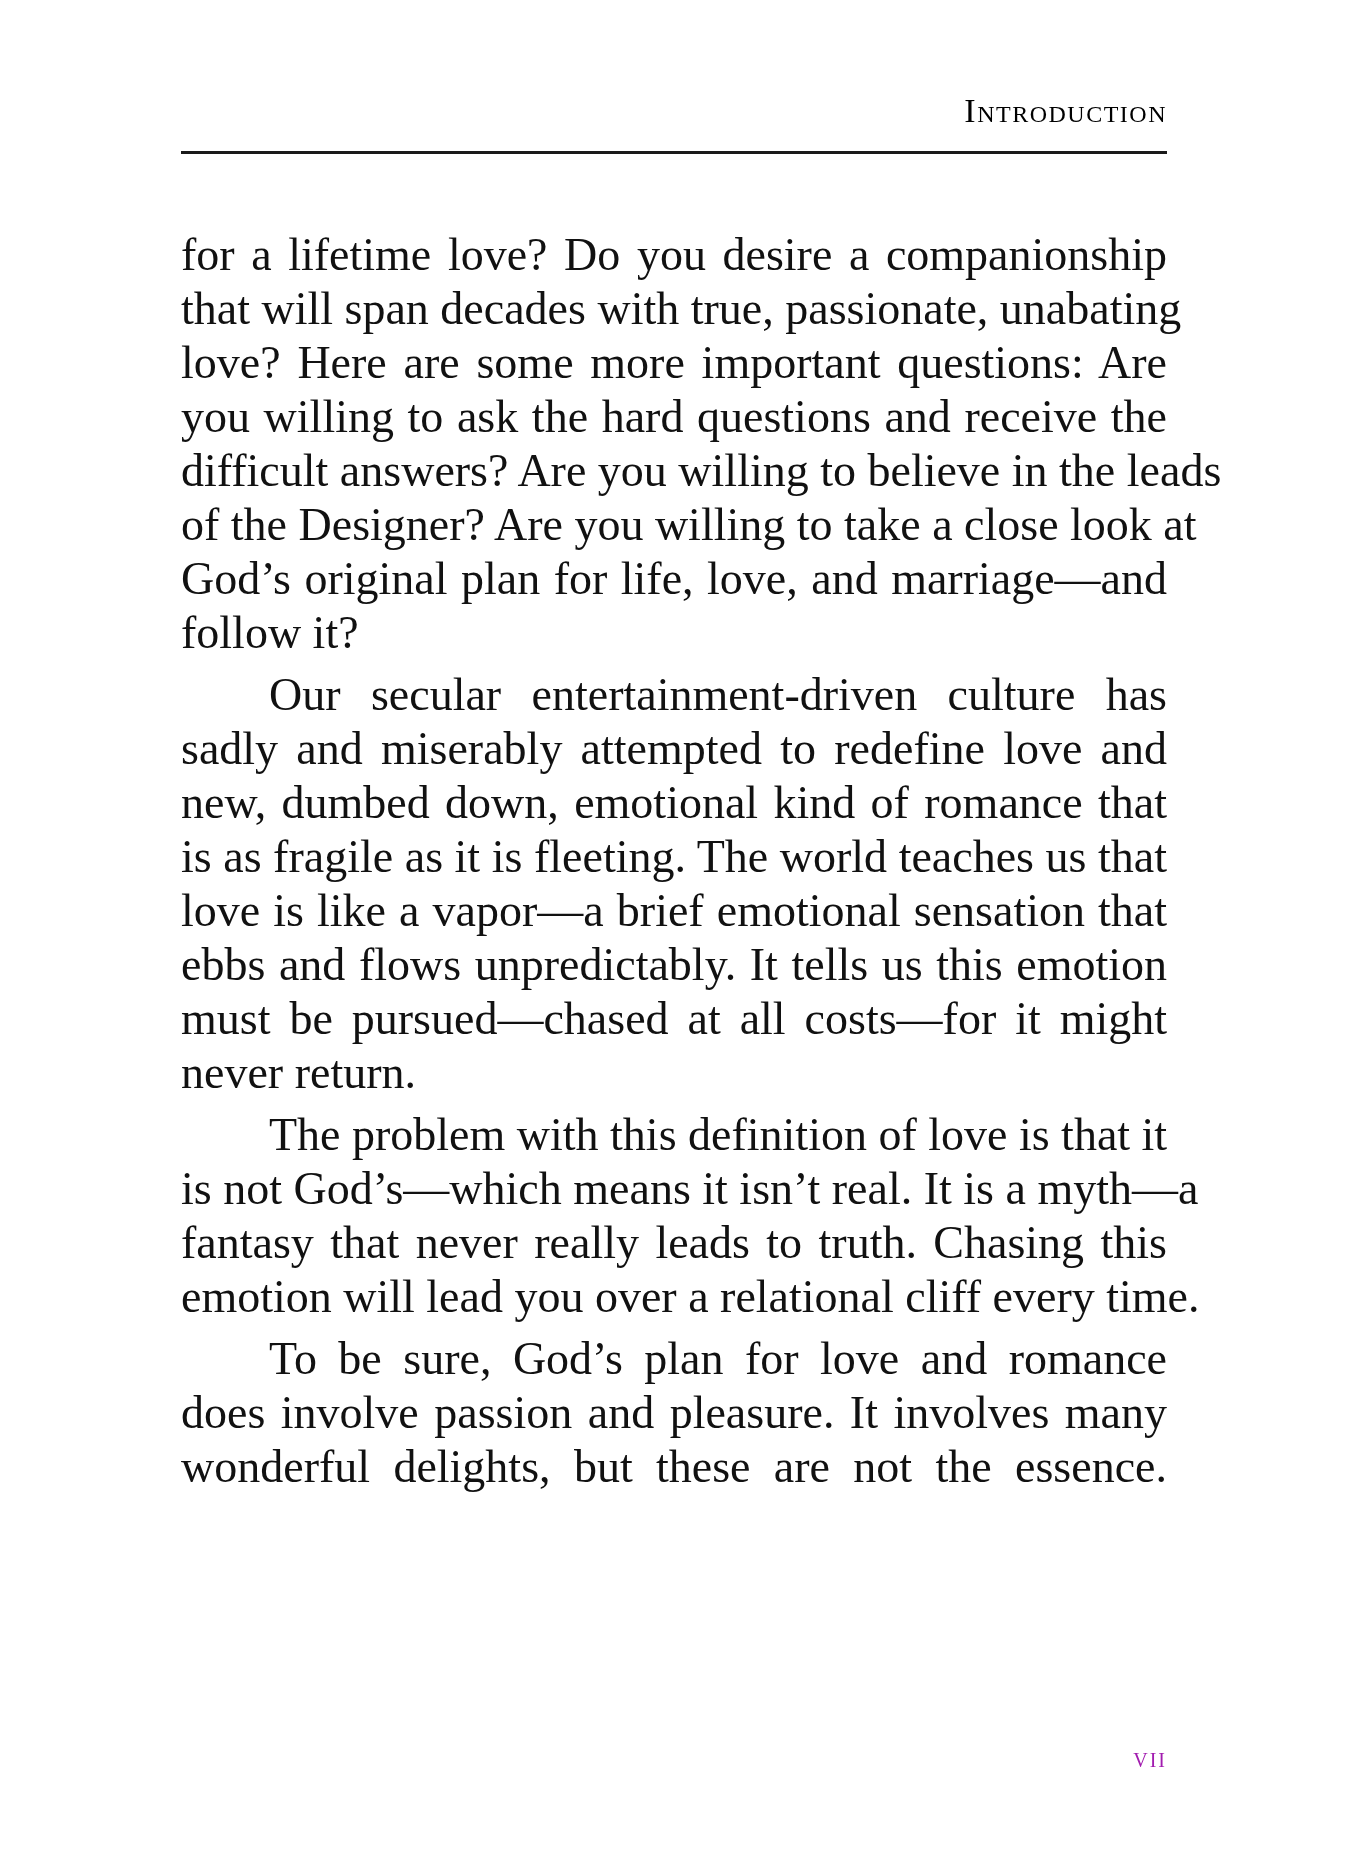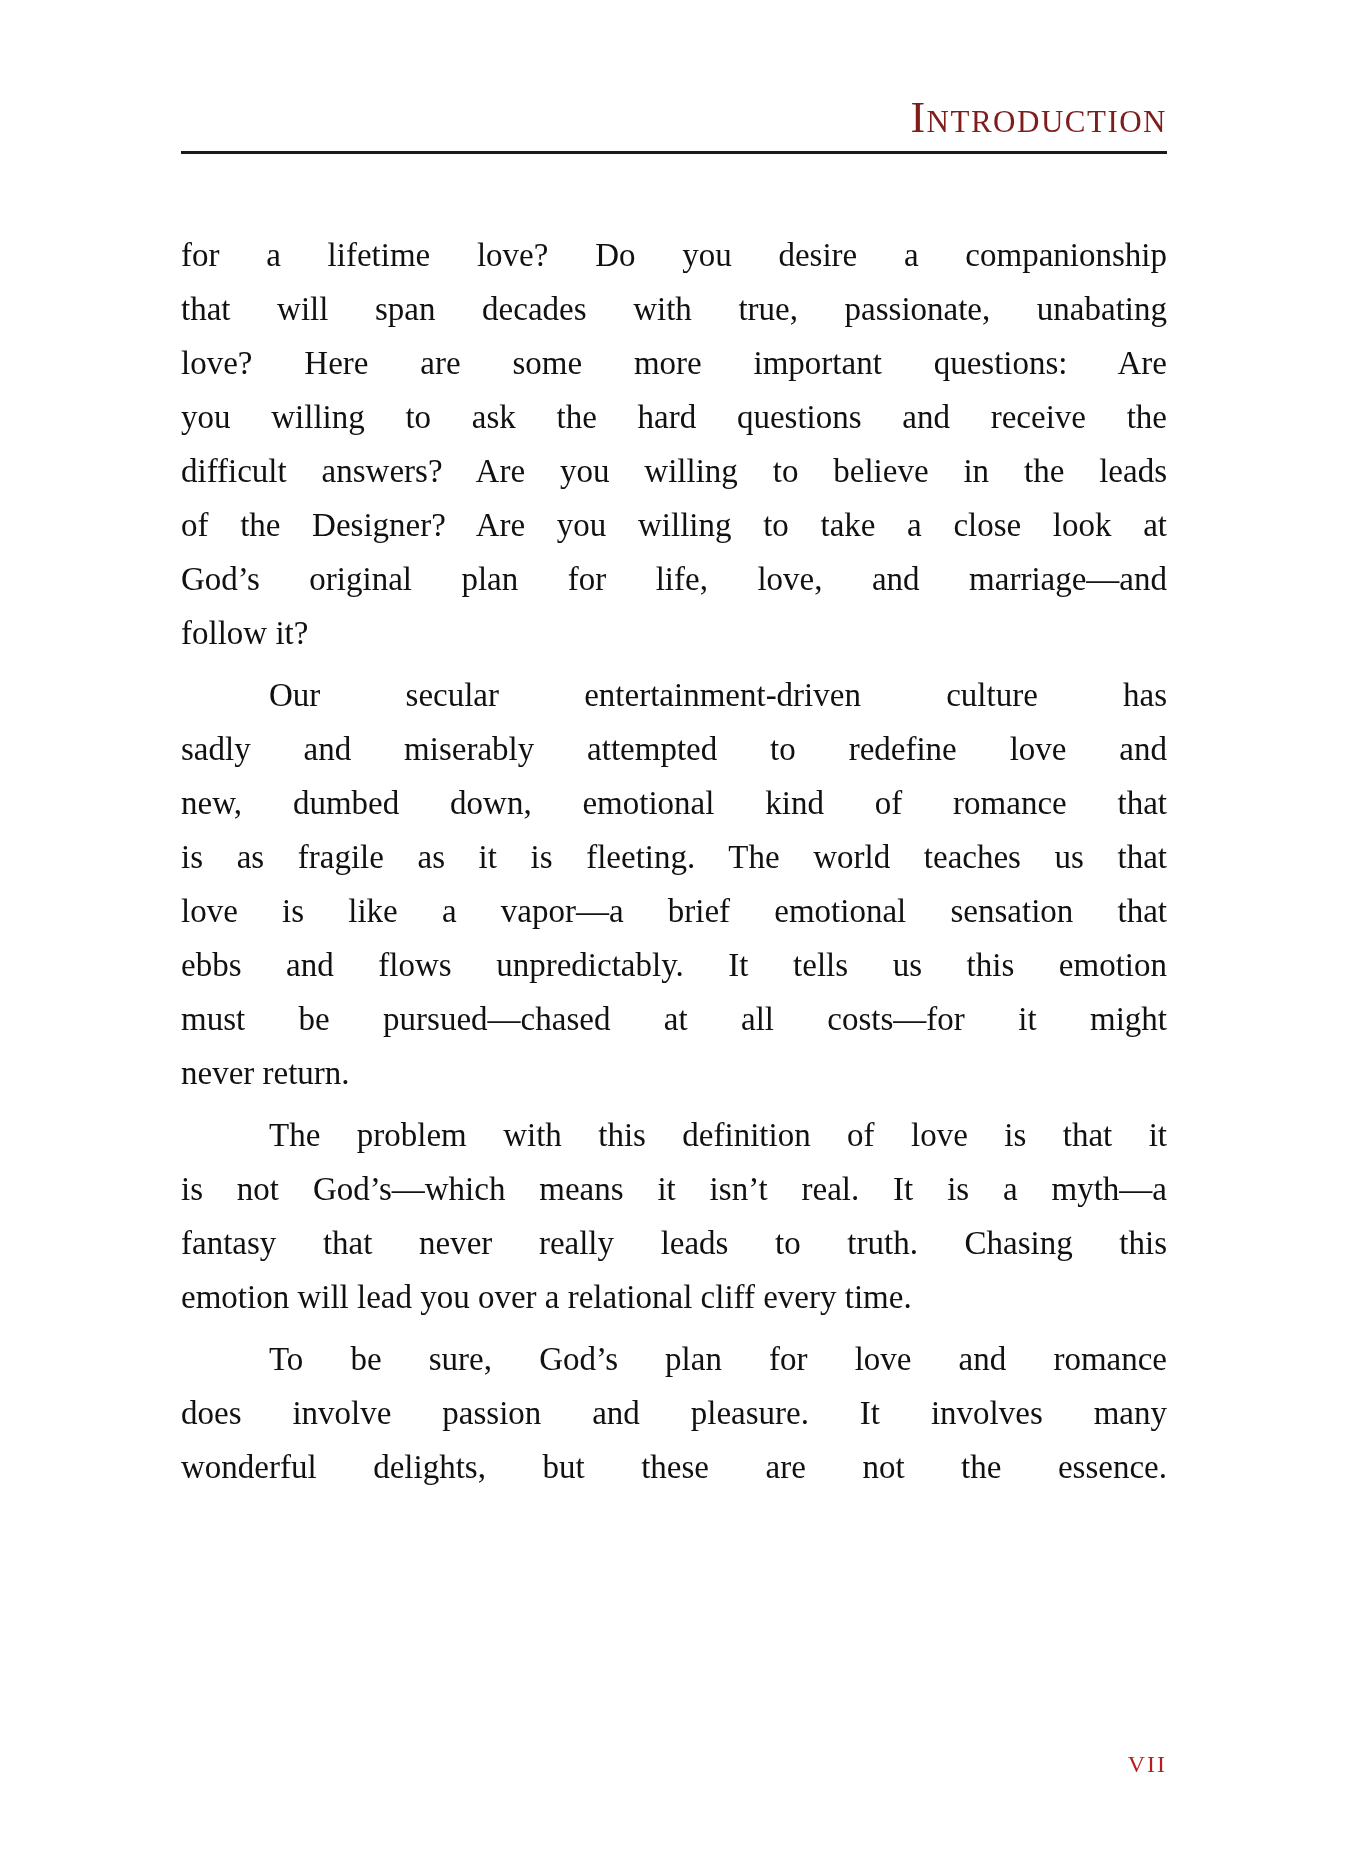--- a/index.html
+++ b/index.html
@@ -1,27 +1,27 @@
 <!DOCTYPE html>
 <html><head>
 <meta charset="utf-8">
 <style>
   html, body { margin:0; padding:0; background:#ffffff; }
   body { width:1350px; height:1875px; position:relative; overflow:hidden;
          font-family:"Liberation Serif","DejaVu Serif",serif; color:#111; }
   .running-head { position:absolute; right:183px; top:92px;
-         font-size:44px; font-variant:small-caps; letter-spacing:1.5px; color:#7f1d1d; }
+         font-size:34px; font-variant:small-caps; letter-spacing:1.5px; color:#000000; }
   .rule { position:absolute; left:181px; right:183px; top:151px; height:3px; background:#1a1a1a; }
   .body-text { position:absolute; left:181px; width:986px; top:228px; }
-  .line { height:54px; line-height:54px; font-size:33px; white-space:nowrap;
+  .line { height:54px; line-height:54px; font-size:46px; white-space:nowrap;
           text-align:justify; text-align-last:justify; }
   .line.last { text-align-last:left; }
   .line.indent { padding-left:88px;margin-top:8px; }
-  .folio { position:absolute; right:183px; top:1742px; font-size:34px;
-           font-variant:small-caps; letter-spacing:2px; color:#b91c1c; }
+  .folio { position:absolute; right:183px; top:1742px; font-size:28px;
+           font-variant:small-caps; letter-spacing:2px; color:#a21caf; }
 </style>
 </head>
 <body>
 
 <div class="running-head">Introduction</div>
 <div class="rule"></div>
 
 <div class="body-text" id="body">
     <div class="line">for a lifetime love? Do you desire a companionship</div>
     <div class="line">that will span decades with true, passionate, unabating</div>

